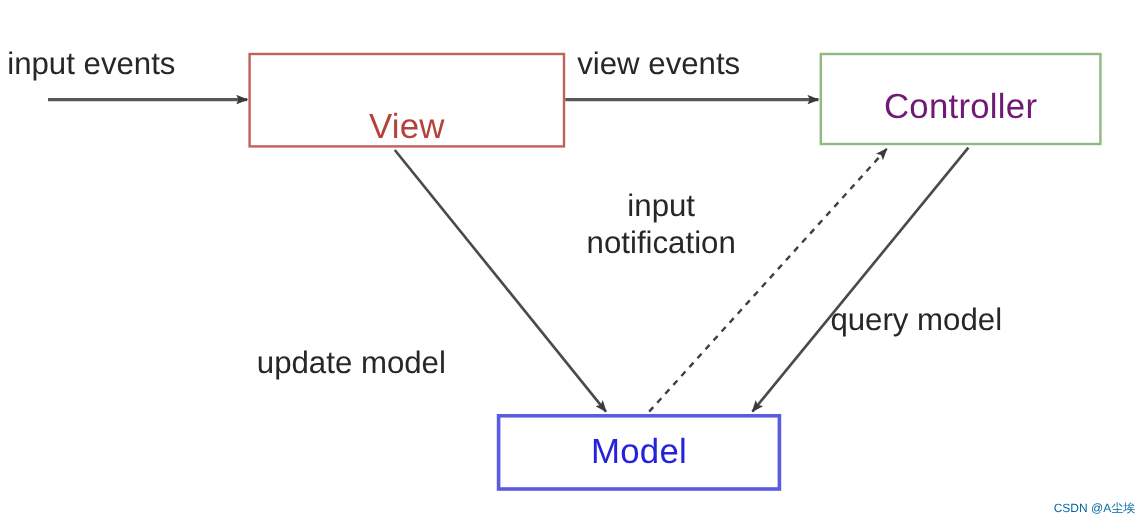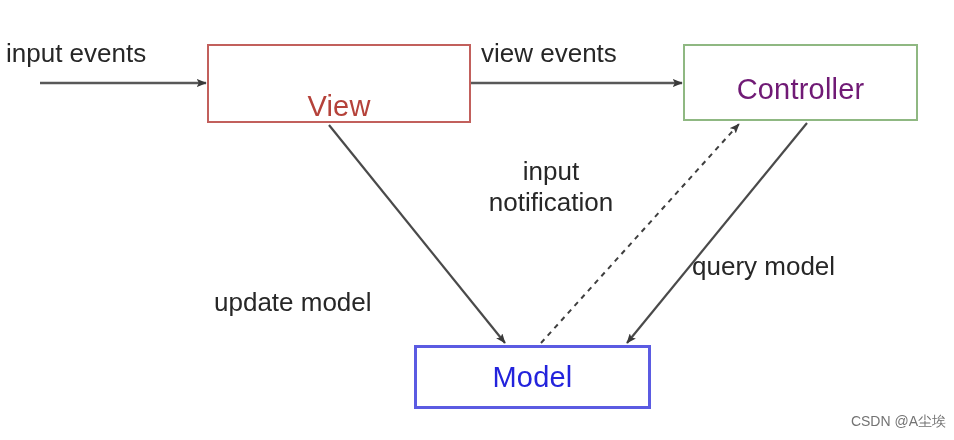--- a/index.html
+++ b/index.html
@@ -78,22 +78,22 @@
     top: 156px;
     width: 204px;
   }
   #label-update-model { left: 214px; top: 251px; margin-top: 36px; }
   #label-query-model { left: 692px; top: 251px; }
 
   #watermark {
     position: absolute;
     right: 8px;
     bottom: 9px;
-    color: #737373;
-    font-size: 14px;
+    color: #0369a1;
+    font-size: 10px;
     white-space: pre;
   }
 </style>
 </head>
 <body>
 
 <div id="diagram-canvas">
 
   <svg id="edges-layer" viewBox="0 0 954 440" width="954" height="440">
     <defs>

